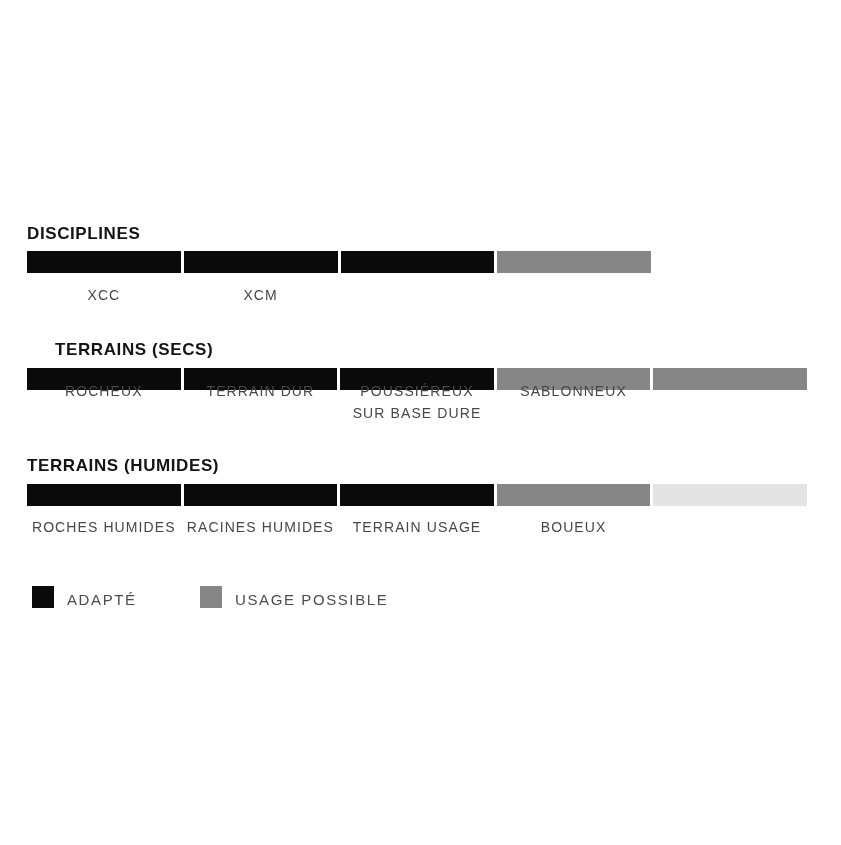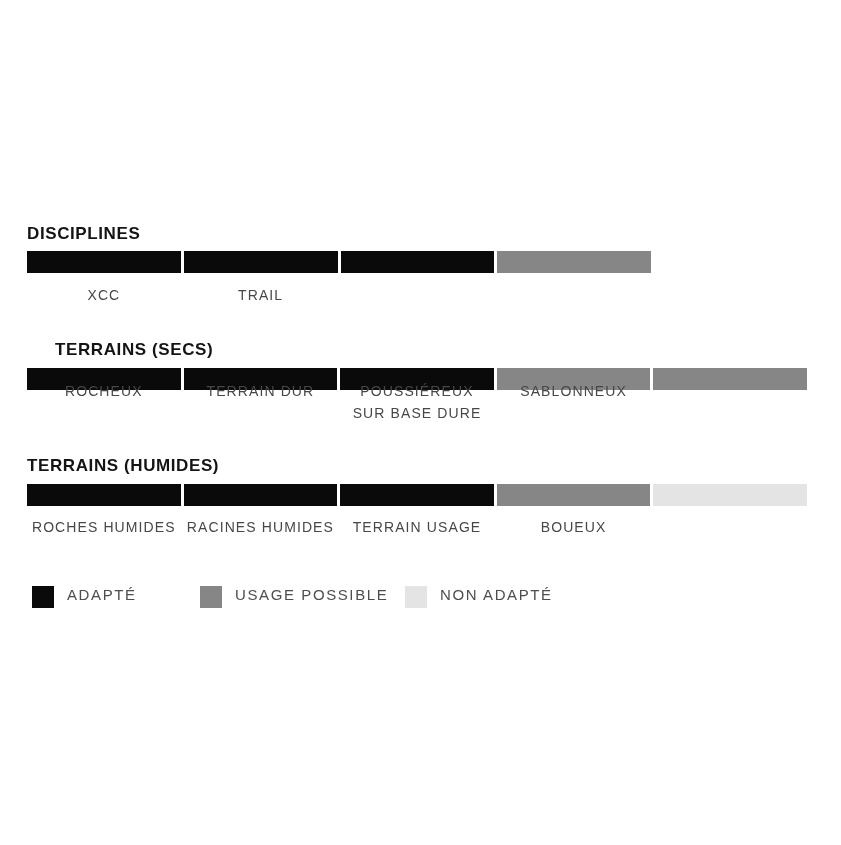--- a/index.html
+++ b/index.html
@@ -67,21 +67,21 @@
     position: absolute;
     left: 32px;
     top: 586px;
     width: 700px;
     height: 24px;
   }
   .legend-item {
     position: absolute;
     top: 0;
     display: flex;
-    align-items: flex-start;
+    align-items: flex-end;
     gap: 13px;
   }
   #legend-item-0 { left: 0; }
   #legend-item-1 { left: 168px; }
   #legend-item-2 { left: 373px; }
   .legend-swatch { width: 22px; height: 22px; }
   .legend-label {
     font-size: 15px;
     letter-spacing: 1.6px;
     color: #4d4d4d;
@@ -97,21 +97,21 @@
 
   <div class="bar-row cols-4" id="bars-disciplines">
     <div class="bar" style="background: rgb(10, 10, 10);"></div>
     <div class="bar" style="background: rgb(10, 10, 10);"></div>
     <div class="bar" style="background: rgb(10, 10, 10);"></div>
     <div class="bar" style="background: rgb(134, 134, 134);"></div>
   </div>
 
   <div class="label-row cols-4" id="labels-disciplines">
     <div class="bar-label">XCC</div>
-    <div class="bar-label">TRAIL</div>
+    <div class="bar-label">XCM</div>
   </div>
 
   <h2 class="section-title" id="title-secs">TERRAINS (SECS)</h2>
 
   <div class="bar-row cols-5" id="bars-secs">
     <div class="bar" style="background: rgb(10, 10, 10);"></div>
     <div class="bar" style="background: rgb(10, 10, 10);"></div>
     <div class="bar" style="background: rgb(10, 10, 10);"></div>
     <div class="bar" style="background: rgb(134, 134, 134);"></div>
     <div class="bar" style="background: rgb(134, 134, 134);"></div>
@@ -144,19 +144,15 @@
 
   <div class="legend">
     <div class="legend-item" id="legend-item-0">
       <span class="legend-swatch" style="background: rgb(10, 10, 10);"></span>
       <span class="legend-label">ADAPTÉ</span>
     </div>
     <div class="legend-item" id="legend-item-1">
       <span class="legend-swatch" style="background: rgb(134, 134, 134);"></span>
       <span class="legend-label">USAGE POSSIBLE</span>
     </div>
-    <div class="legend-item" id="legend-item-2">
-      <span class="legend-swatch" style="background: rgb(228, 228, 228);"></span>
-      <span class="legend-label">NON ADAPTÉ</span>
-    </div>
   </div>
 
 </div>
 
 </body></html>

